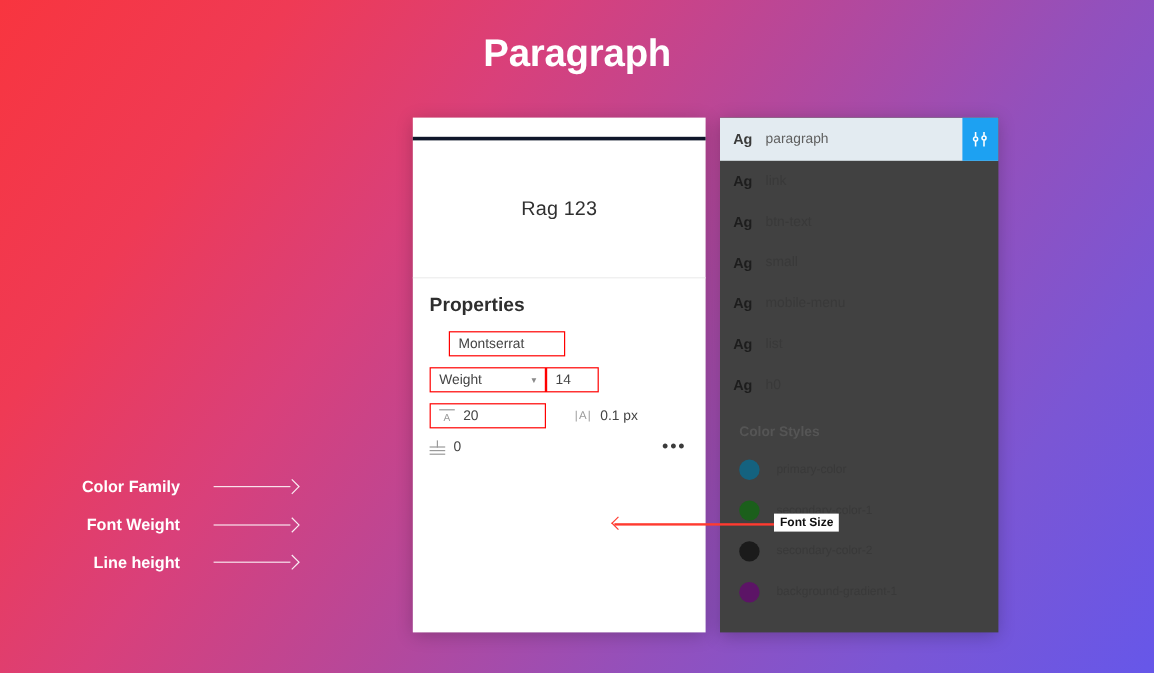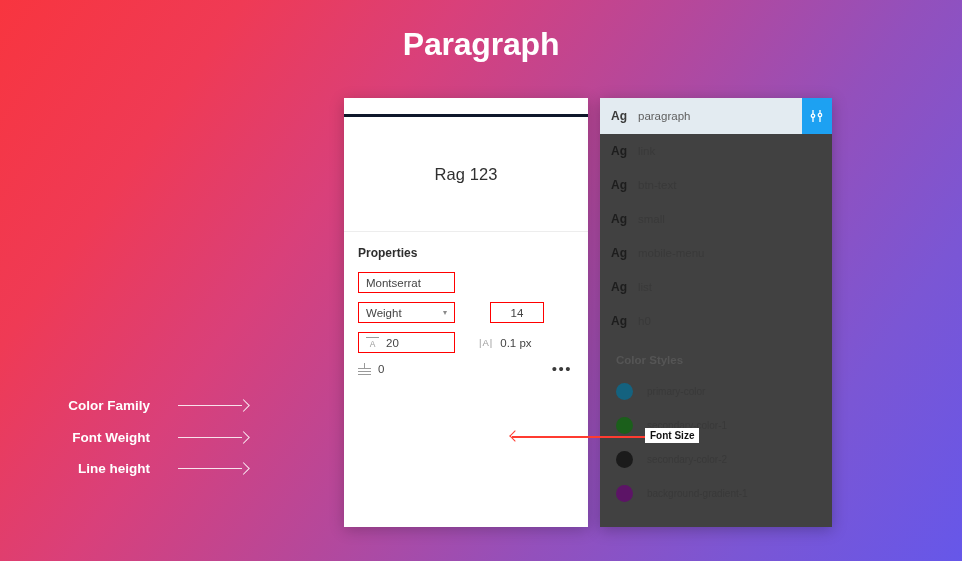--- a/index.html
+++ b/index.html
@@ -126,21 +126,21 @@
     justify-content: center;
   }
   #preview-text {
     font-size: 16.5px;
     color: #303030;
     letter-spacing: 0.1px;
   }
 
   #properties-section { padding: 14px 14px 0 14px; }
   #properties-heading {
-    font-size: 12px;
+    font-size: 16px;
     color: #2e2e2e;
     font-weight: bold;
     margin-bottom: 12px;
   }
   .prop-row {
     display: flex;
     align-items: center;
     margin-bottom: 9px;
     position: relative;
   }
@@ -148,23 +148,23 @@
     border: 1px solid #ff0000;
     height: 21px;
     display: flex;
     align-items: center;
     padding: 0 7px;
     font-size: 11.5px;
     color: #444444;
     background: #fff;
     position: relative;
   }
-  #prop-font-family { width: 97px; }
+  #prop-font-family { width: 97px; margin-left: 16px; }
   #prop-font-weight { width: 97px; justify-content: space-between; }
-  #prop-font-size  { width: 54px; justify-content: center; margin-left: 35px; }
+  #prop-font-size  { width: 44px; justify-content: flex-start; }
   #prop-line-height { width: 97px; }
   .caret-down {
     font-size: 8px;
     color: #8a8a8a;
     margin-left: 4px;
     font-family: "DejaVu Sans", sans-serif;
   }
   .lh-icon {
     width: 13px; height: 11px;
     margin-right: 7px;

